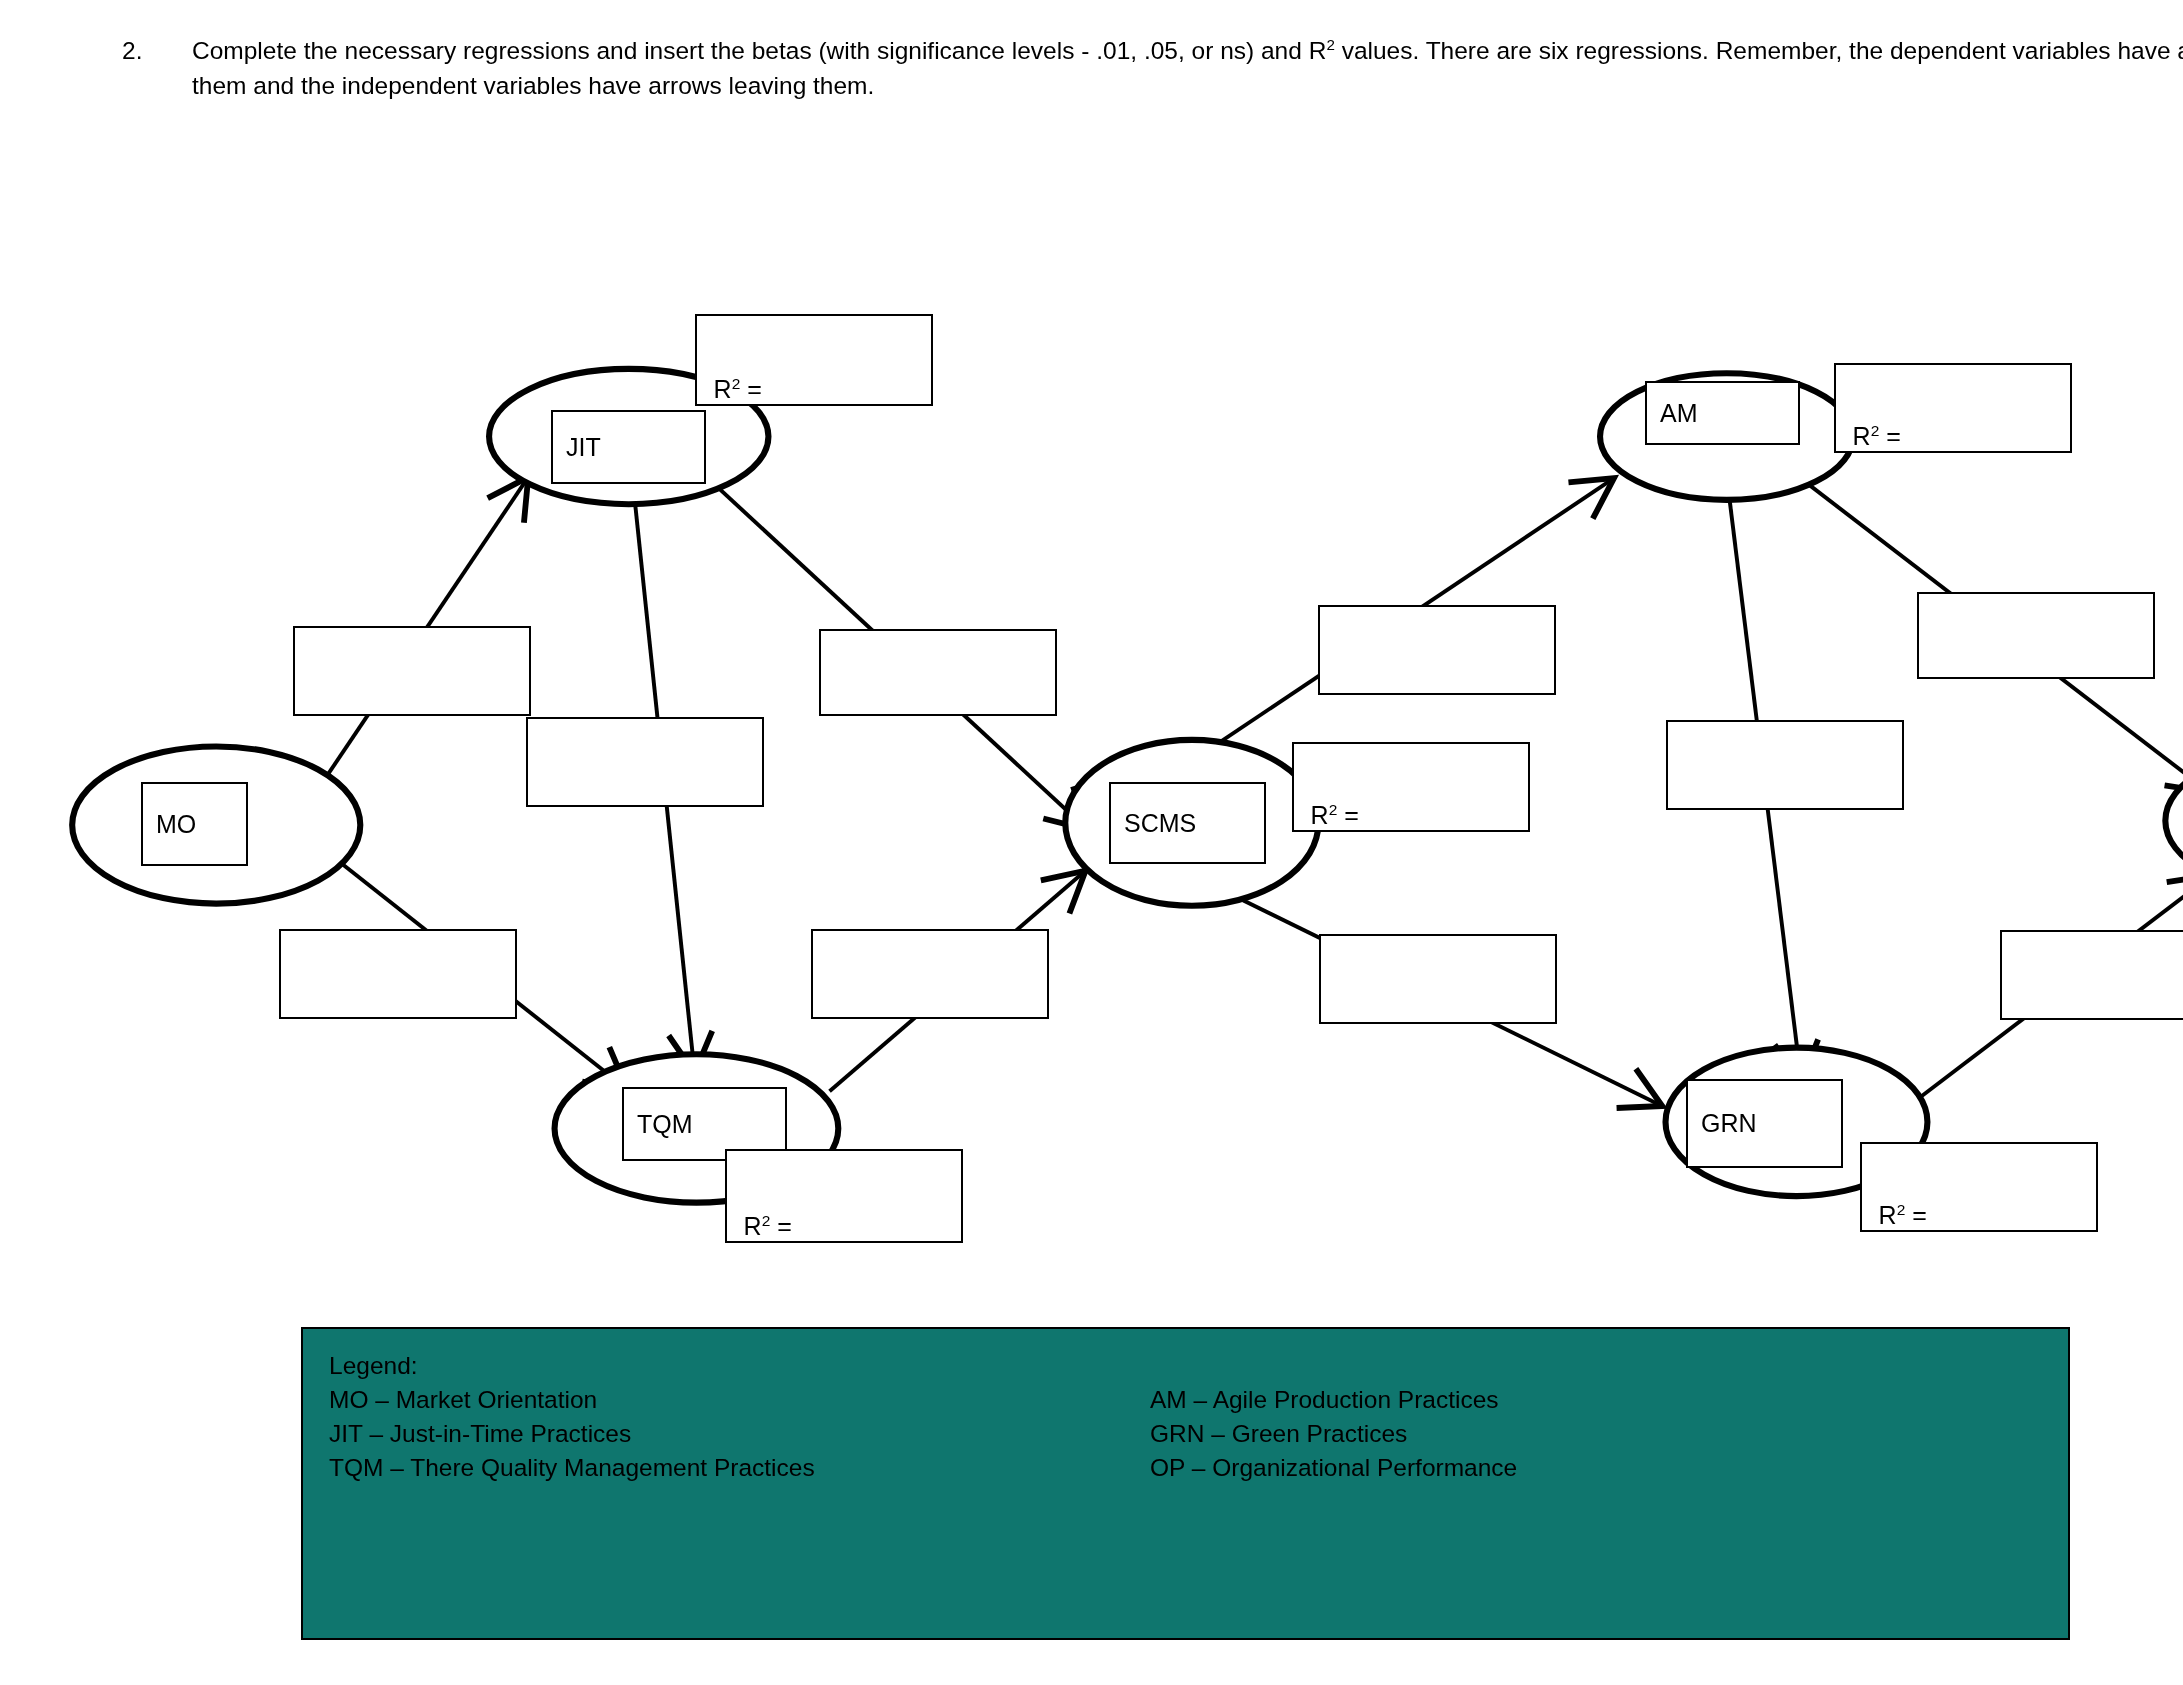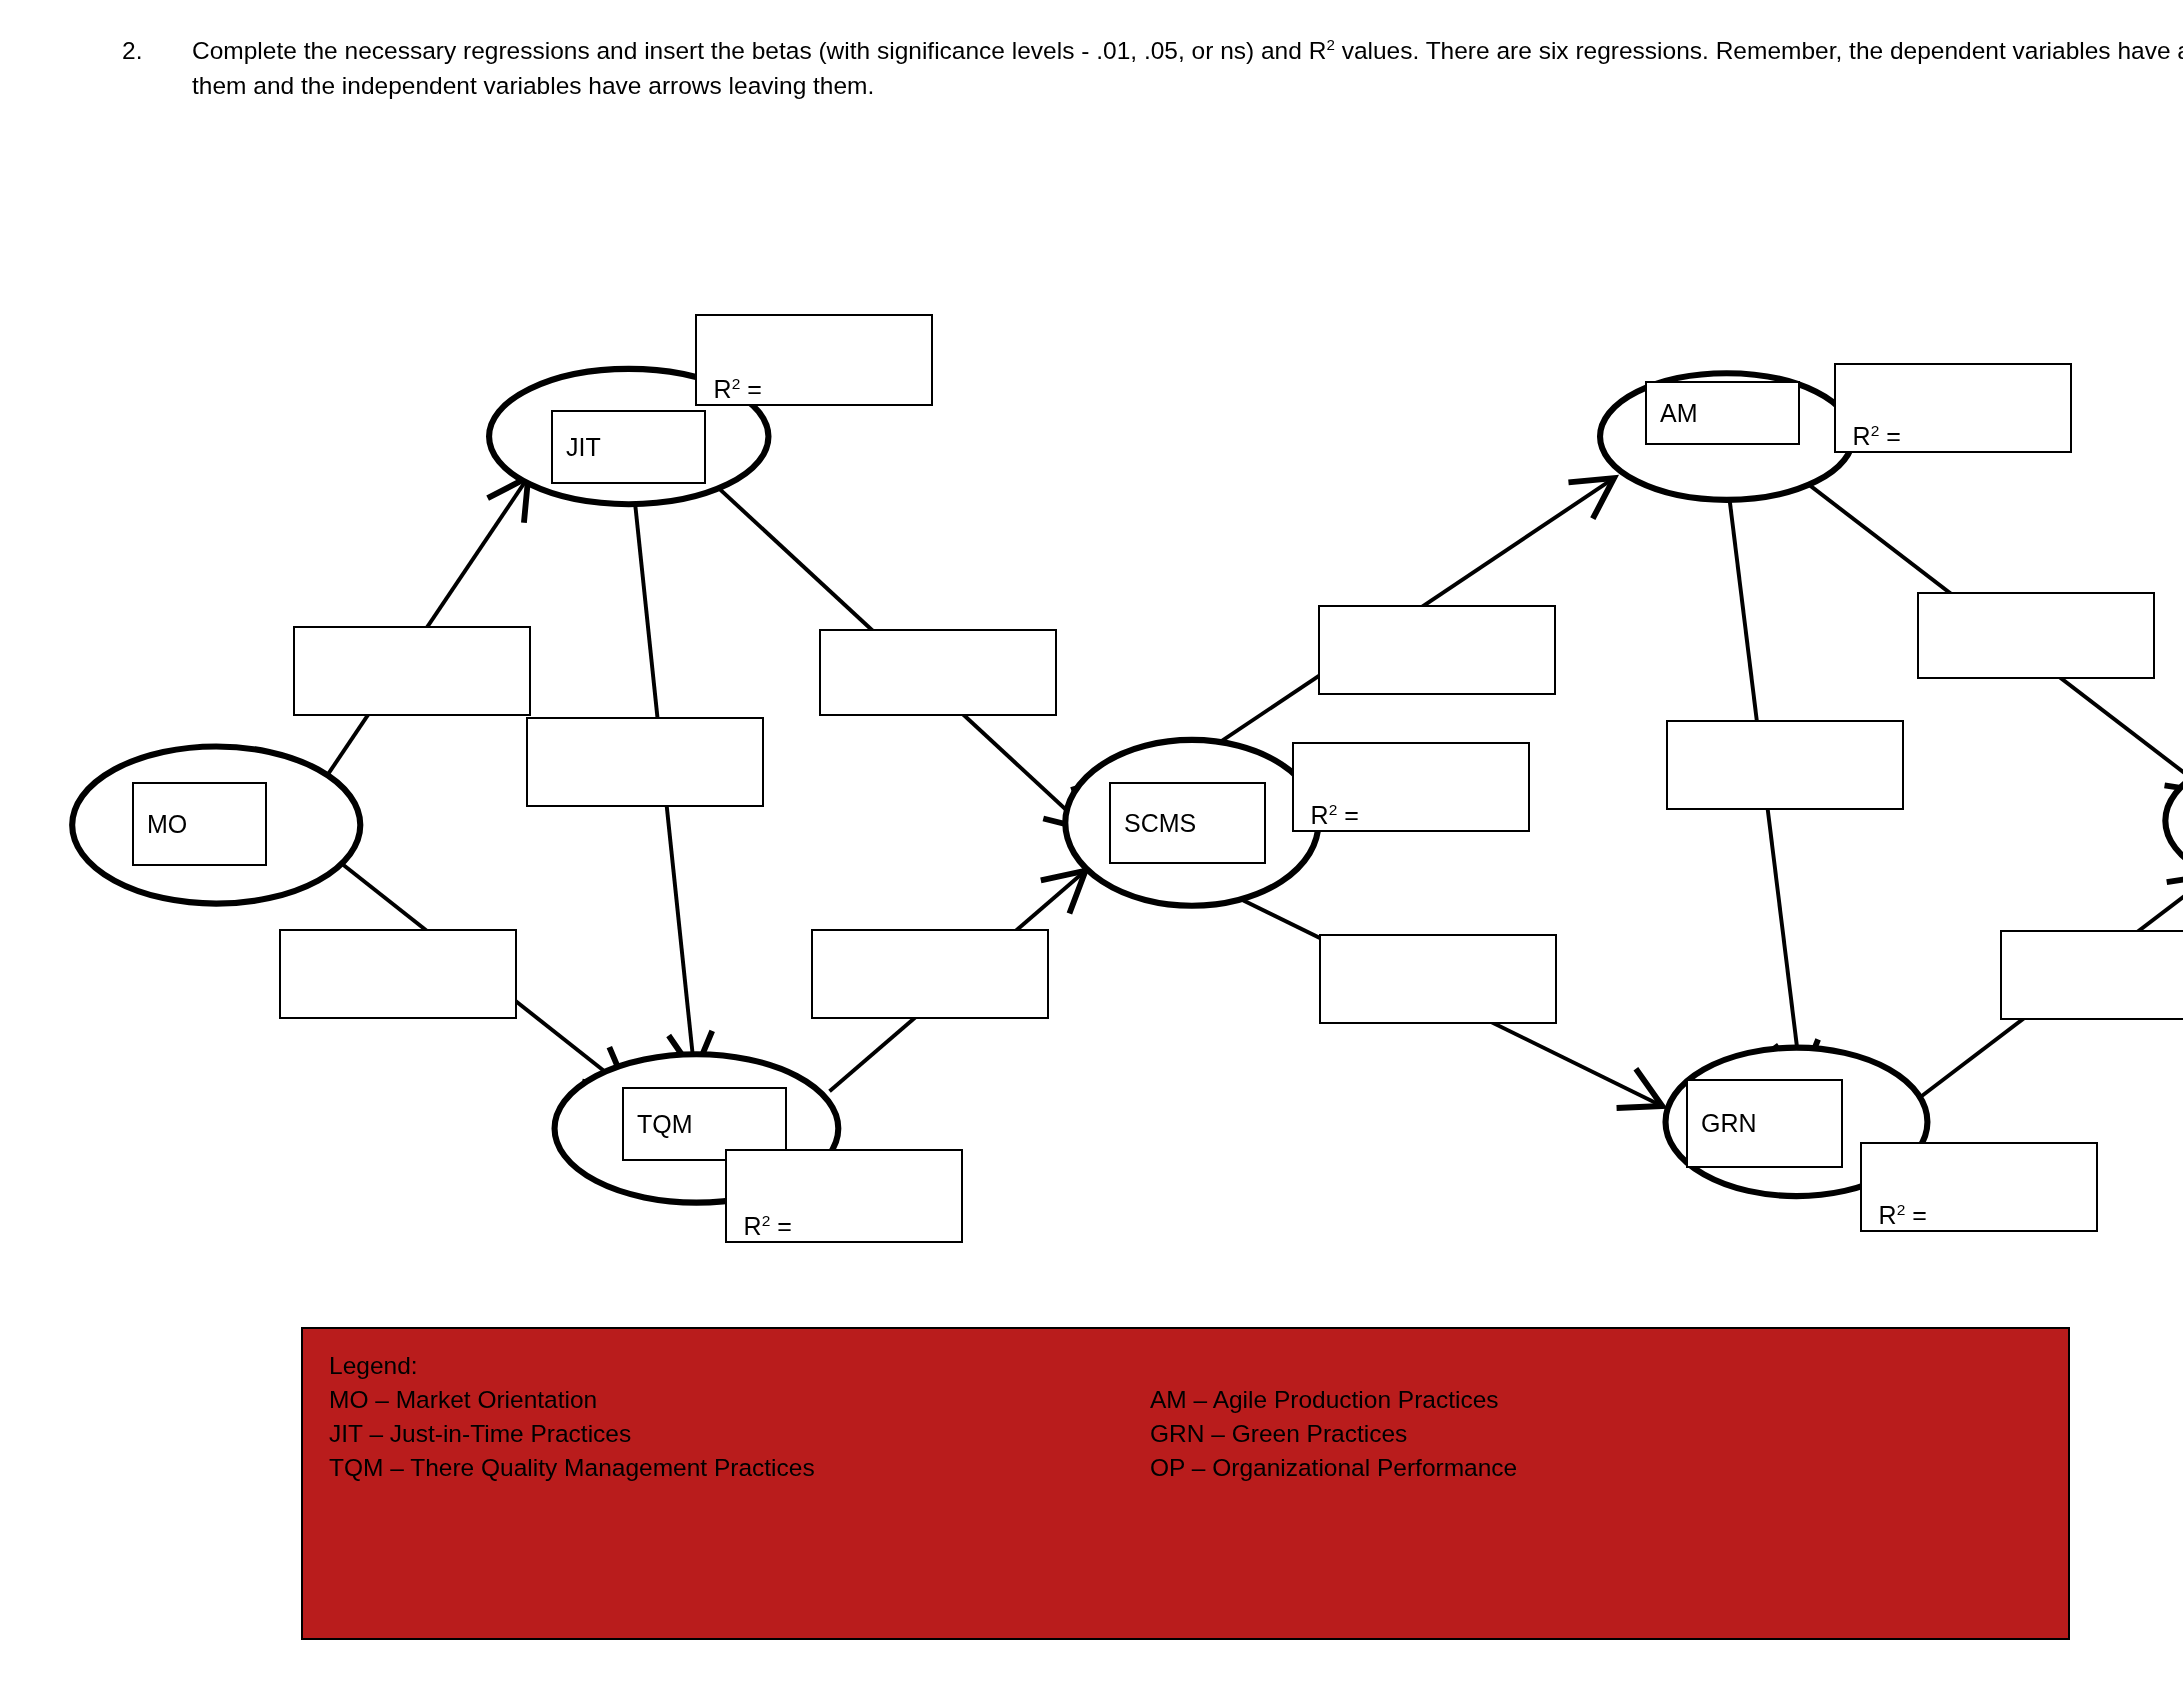--- a/index.html
+++ b/index.html
@@ -58,21 +58,21 @@
     box-sizing:border-box;
     z-index:5;
   }
 
   
   .legend{
     position:absolute;
     left:301px; top:1327px;
     width:1769px; height:313px;
     border:2.6px solid #000;
-    background:#b91c1c;
+    background:#0f766e;
     box-sizing:border-box;
     z-index:8;
   }
   .legend-inner{
     position:absolute; left:26px; top:21px; right:0; bottom:0;
     font-size:24.5px; line-height:1.30;
   }
   .legend-title{margin-bottom:2.6px;}
   .legend-cols{display:flex;gap:13px;}
   .legend-col{ }
@@ -134,21 +134,21 @@
   <div class="betabox" style="left:279px;  top:929px; width:238px;  height:90px;"></div>
   <div class="betabox" style="left:526px; top:717px; width:238px;  height:90px;"></div>
   <div class="betabox" style="left:819px; top:629px; width:238px;  height:87px;"></div>
   <div class="betabox" style="left:811px; top:929px; width:238px;  height:90px;"></div>
   <div class="betabox" style="left:1318px; top:605px; width:238px;  height:90px;"></div>
   <div class="betabox" style="left:1319px; top:934px; width:238px;  height:90px;"></div>
   <div class="betabox" style="left:1666px; top:720px; width:238px;  height:90px;"></div>
   <div class="betabox" style="left:1917px; top:592px; width:238px;  height:87px;"></div>
   <div class="betabox" style="left:2000px; top:930px; width:238px;  height:90px;"></div>
 
-  <div class="node-label" style="left:132px;  top:782px; width:135px; height:84px;">
+  <div class="node-label" style="left:141px;  top:782px; width:107px; height:84px;">
     <span>MO</span>
   </div>
   <div class="node-label" style="left:551px; top:410px;  width:155px; height:74px;">
     <span>JIT</span>
   </div>
   <div class="node-label" style="left:622px; top:1087px; width:165px; height:74px;">
     <span>TQM</span>
   </div>
   <div class="node-label" style="left:1109px; top:782px; width:157px; height:82px;">
     <span>SCMS</span>

